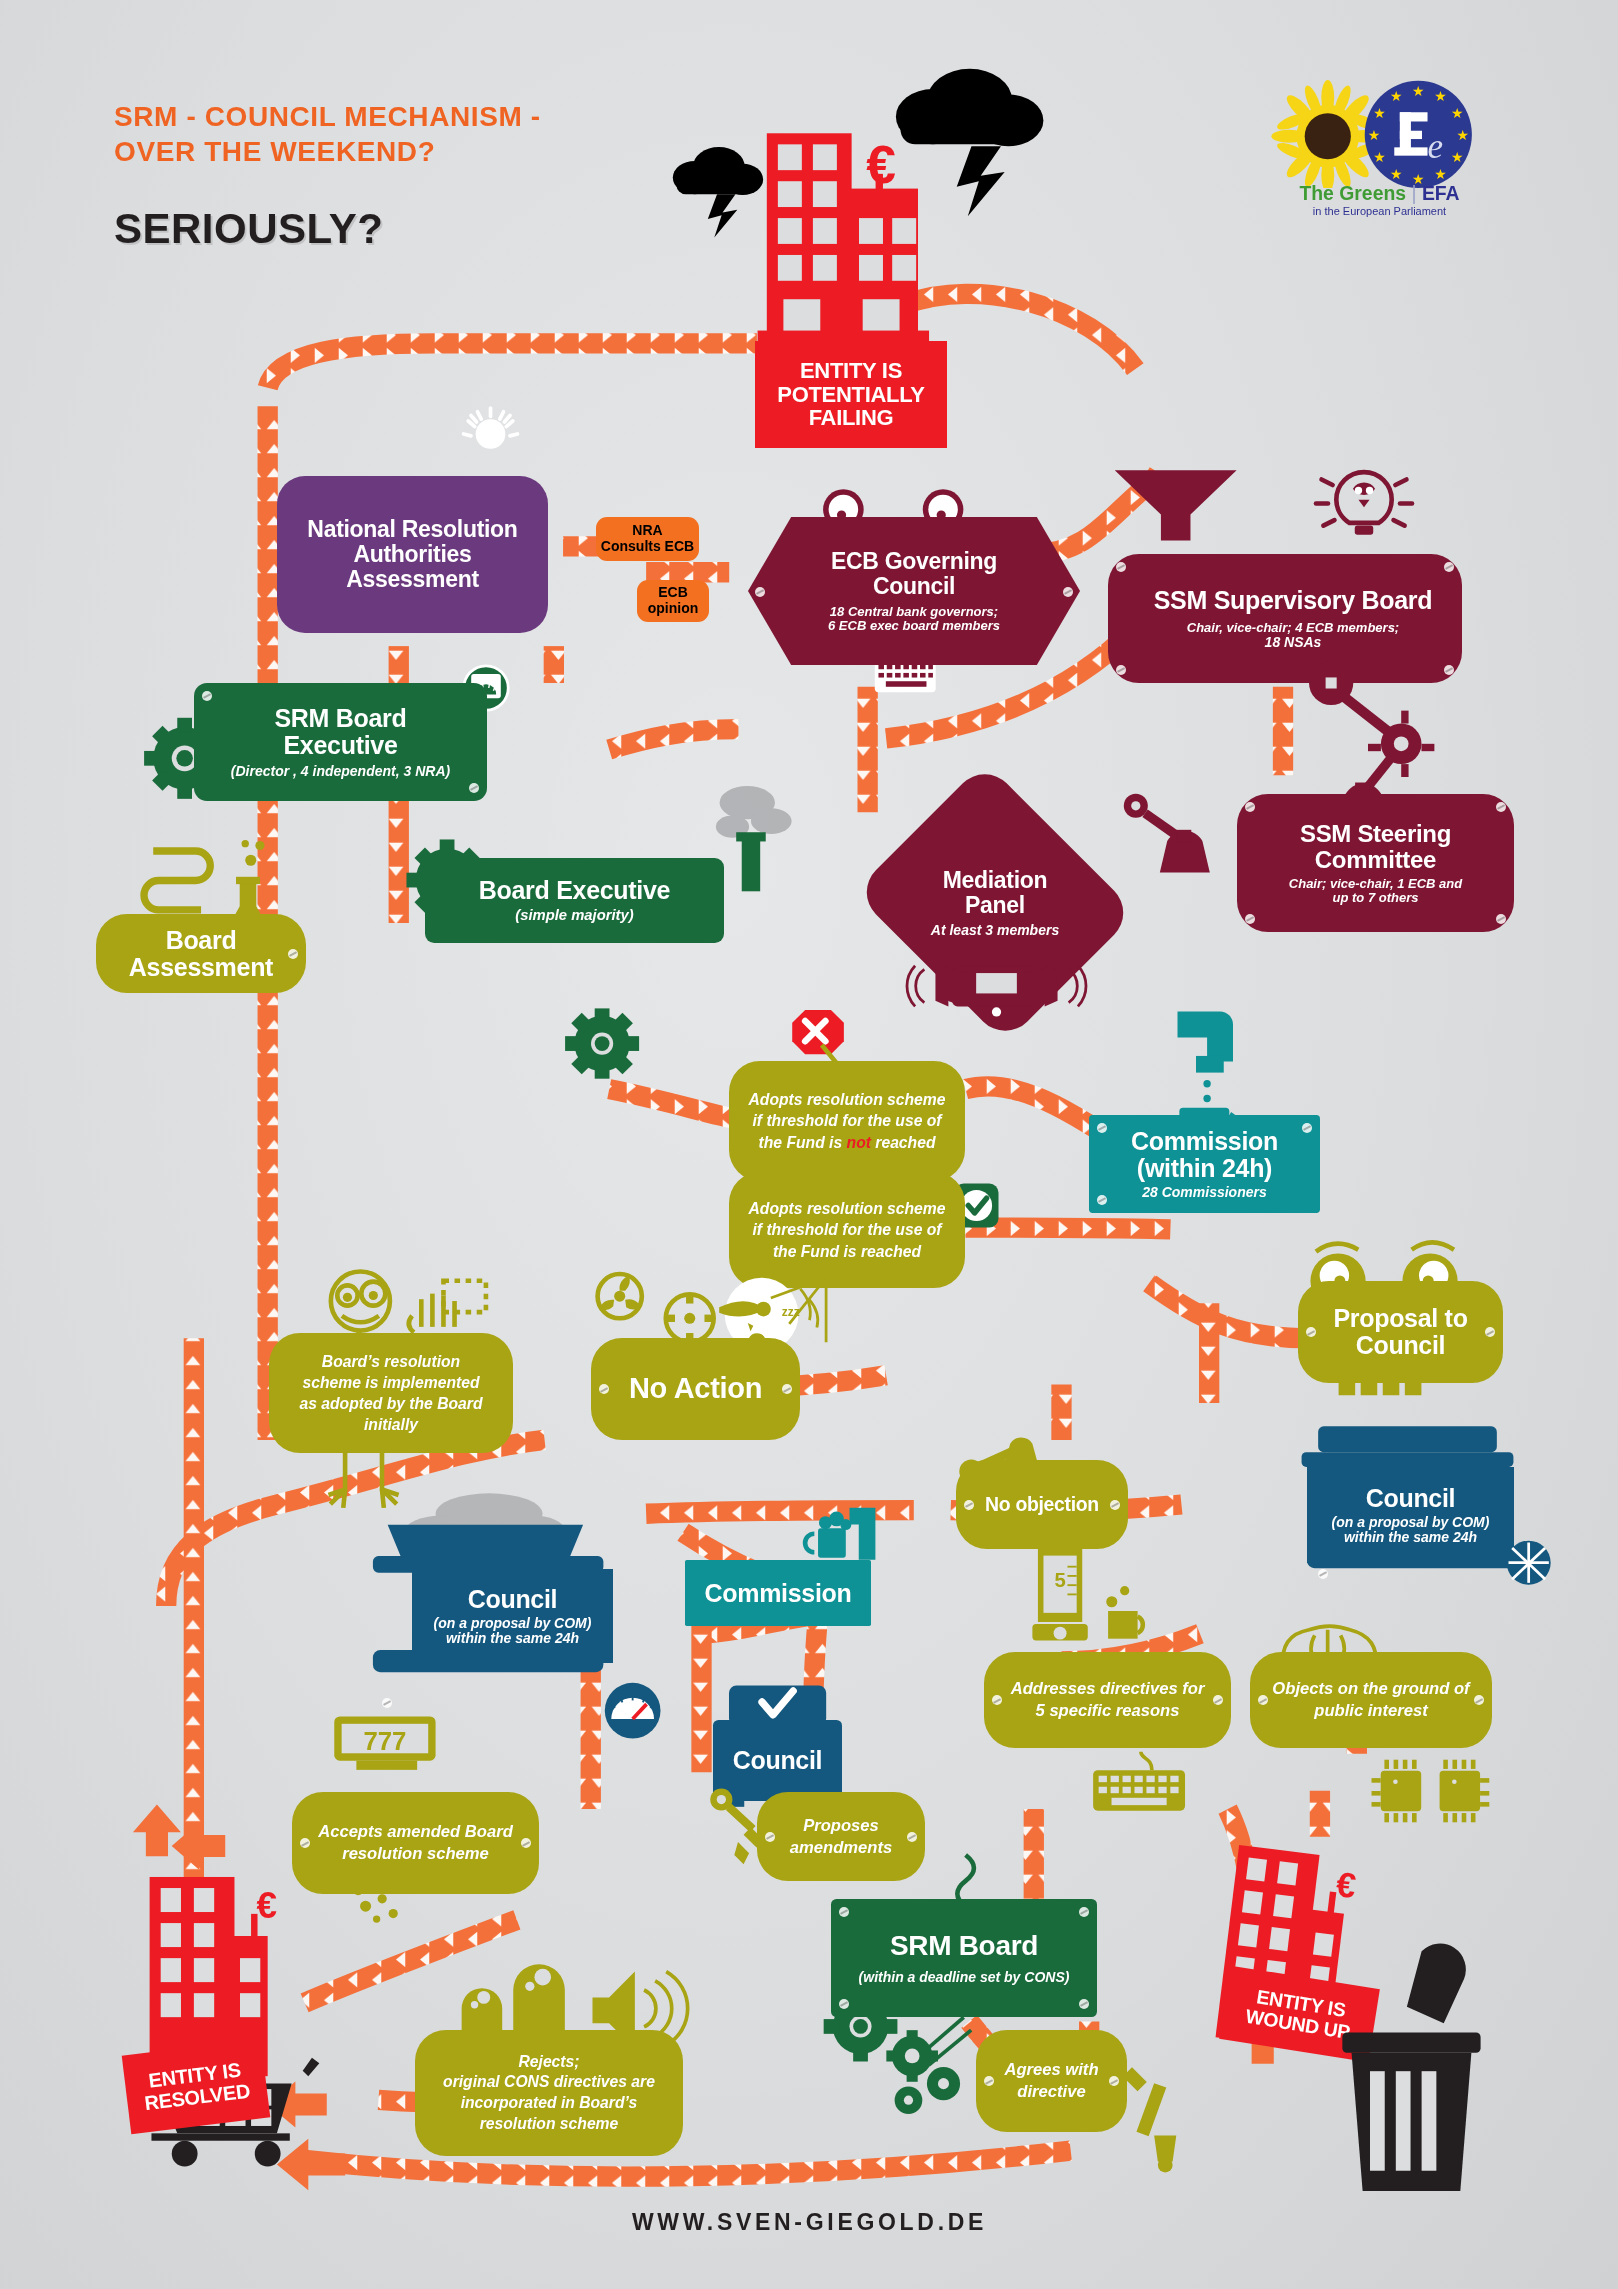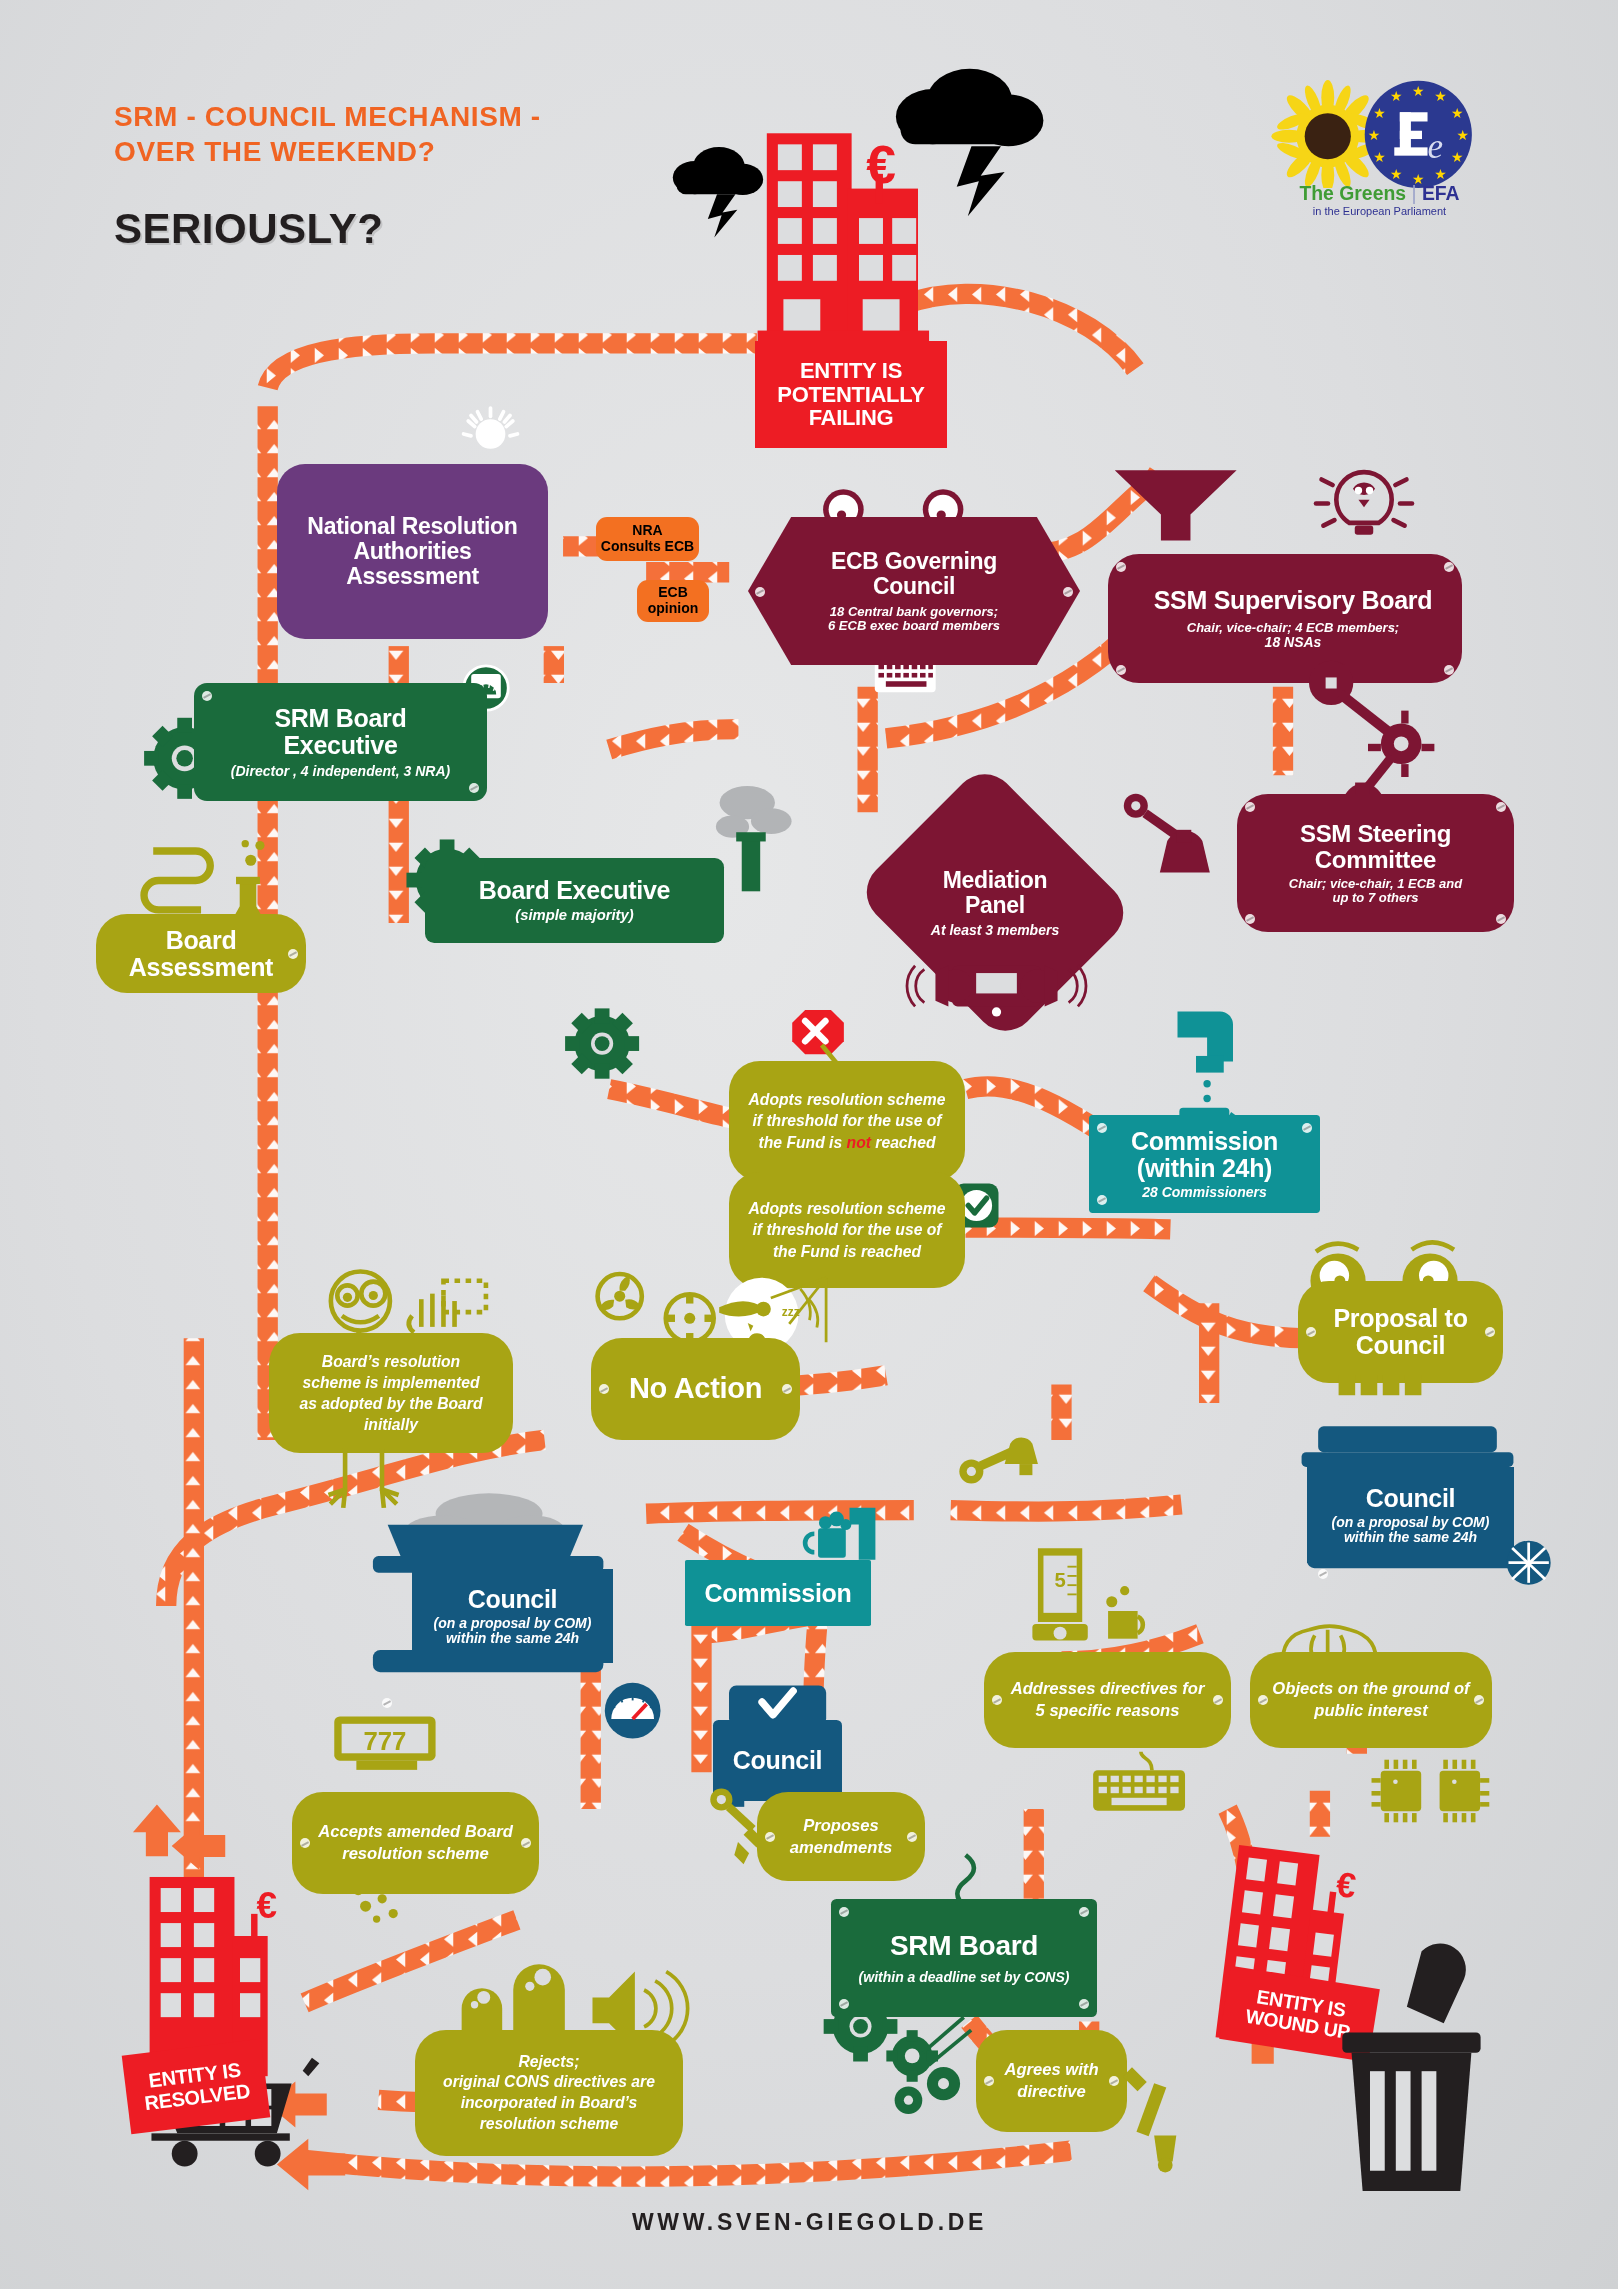--- a/index.html
+++ b/index.html
@@ -261,21 +261,21 @@
           <path d="M49 18 l-4 8"></path>
         <path d="M11 28 l7 6"></path>
           <path d="M59 28 l-7 6"></path>
           <path d="M6 42 l8 2"></path>
           <path d="M64 42 l-8 2"></path>
         <path d="M14 22 l6 7"></path>
           <path d="M56 22 l-6 7"></path>
       </g>
     </g>
   </svg>
-  <div class="node purple" style="left:277px;top:464px;width:271px;height:175px;font-size:23px;border-radius:28px;align-items:center;">
+  <div class="node purple" style="left:277px;top:476px;width:271px;height:157px;font-size:23px;border-radius:28px;align-items:center;">
     <div class="t1">National Resolution</div>
     <div class="t1">Authorities</div>
     <div class="t1">Assessment</div>
   </div>
   <div class="lbl-orange" style="left:596px;top:517px;width:103px;height:44px;">
     <div>
       <div>NRA</div>
       <div>Consults ECB</div>
     </div>
   </div>
@@ -680,20 +680,25 @@
 
   <svg class="deco" style="left:951px;top:1440px;width:111px;height:74px" viewBox="0 0 120 80" width="111" height="74">
     <g fill="#a8a414">
       <circle cx="22" cy="34" r="13"></circle>
         <circle cx="22" cy="34" r="5" fill="#dcdddf"></circle>
       <path d="M32 28 L72 10" stroke="#a8a414" stroke-width="10"></path>
       <path d="M64 4 a14 14 0 0 1 24 0 l6 22 h-36z"></path>
       <rect x="74" y="26" width="14" height="12"></rect>
     </g>
   </svg>
+  <div class="node olive rr-lg" style="left:956px;top:1460px;width:172px;height:89px;">
+    <div class="screw sc-ml"></div>
+    <div class="screw sc-mr"></div>
+    <div class="t1" style="font-size:19.4px">No objection</div>
+  </div>
 
   <svg class="deco" style="left:1292px;top:1419px;width:231px;height:175px" viewBox="0 0 250 190" width="231" height="175">
     <g fill="#14587f">
       <rect x="28" y="8" width="194" height="28" rx="6"></rect>
       <rect x="10" y="36" width="230" height="16" rx="5"></rect>
       <rect x="16" y="138" width="226" height="24" rx="8"></rect>
     </g>
   </svg>
   <div class="node navy" style="left:1307px;top:1467px;width:207px;height:96px;">
     <div class="t1" style="font-size:25px">Council</div>

